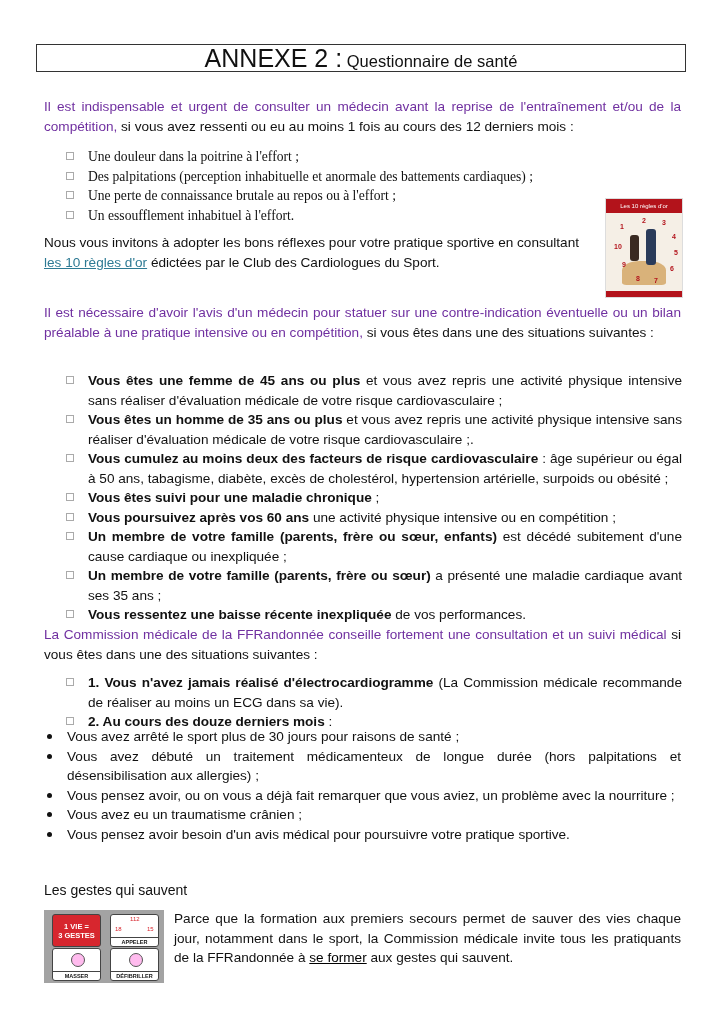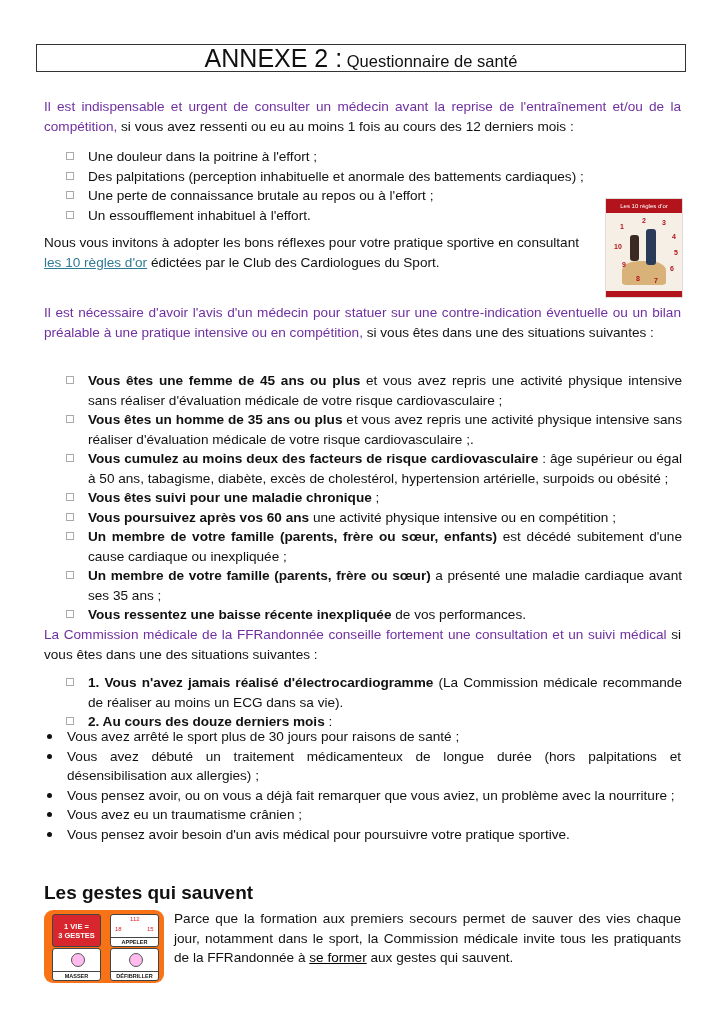--- a/index.html
+++ b/index.html
@@ -20,42 +20,42 @@
   .dot { position: absolute; left: 3px; top: 7px; width: 5px; height: 5px; border-radius: 50%; background: #111; }
   b { font-weight: bold; margin-top: 48px; }
   .link-teal { color: #2e7a94; text-decoration: underline; cursor: pointer; }
   .link-blue { color: #000000; text-decoration: underline; cursor: pointer; }
   .poster { position: absolute; left: 605px; top: 198px; width: 76px; height: 98px; background: #f5efe6; border: 1px solid #ddd; overflow: hidden; }
   .poster .top { height: 14px; background: #b3131b; color: #fff; font-size: 6px; text-align: center; line-height: 14px; }
   .poster .bot { position: absolute; bottom: 0; left: 0; right: 0; height: 6px; background: #b3131b; }
   .poster .num { position: absolute; color: #b3131b; font-size: 7px; font-weight: bold; }
   .poster .sand { position: absolute; left: 16px; top: 62px; width: 44px; height: 24px; background: #d9b27a; border-radius: 40% 40% 10% 10%; }
   .runner { position: absolute; background: #3a2a22; border-radius: 3px; }
-  .gestes { position: absolute; left: 44px; top: 910px; width: 120px; height: 73px; background: #f97316; border-radius: 9px; }
+  .gestes { position: absolute; left: 44px; top: 910px; width: 120px; height: 73px; background: #a3a3a3; }
   .tile { position: absolute; width: 49px; height: 33px; background: #fff; border: 1px solid #444; border-radius: 3px; box-sizing: border-box; }
   .tile.red { background: #d7262e; color: #fff; font-weight: bold; font-size: 7.5px; text-align: center; line-height: 9px; padding-top: 7px; }
   .tile .lbl { position: absolute; bottom: 0; left: 0; right: 0; height: 8px; border-top: 1px solid #444; font-size: 5.5px; text-align: center; line-height: 8px; font-weight: bold; }
   .tile .ico { position: absolute; left: 18px; top: 4px; width: 12px; height: 12px; border-radius: 50%; border: 1px solid #555; background: #fbe; }
-  .heading { position: absolute; left: 44px; top: 882px; font-weight: bold; font-size: 19px; }
+  .heading { position: absolute; left: 44px; top: 882px; font-weight: normal; font-size: 14px; }
 </style>
 </head>
 <body>
 
 <div class="page">
 
   <div class="title-box">
     <span class="big">ANNEXE 2 :</span>
     <span>Questionnaire de santé</span>
   </div>
 
   <div class="para" style="top:97px;">
     <span class="purple">Il est indispensable et urgent de consulter un médecin avant la reprise de l'entraînement et/ou de la compétition,</span><span> si vous avez ressenti ou eu au moins 1 fois au cours des 12 derniers mois :</span>
   </div>
 
-  <ul class="list" style="top:147px;">
+  <ul class="list" style="top:147px;font-family:Liberation Serif, serif;">
     <li><span class="cb"></span><span>Une douleur dans la poitrine à l'effort ;</span></li>
     <li><span class="cb"></span><span>Des palpitations (perception inhabituelle et anormale des battements cardiaques) ;</span></li>
     <li><span class="cb"></span><span>Une perte de connaissance brutale au repos ou à l'effort ;</span></li>
     <li><span class="cb"></span><span>Un essoufflement inhabituel à l'effort.</span></li>
   </ul>
 
   <div class="para" style="top:233px; width:555px; text-align:left;">
     <span>Nous vous invitons à adopter les bons réflexes pour votre pratique sportive en consultant </span><span class="link-teal">les 10 règles d'or</span><span> édictées par le Club des Cardiologues du Sport.</span>
   </div>
 

